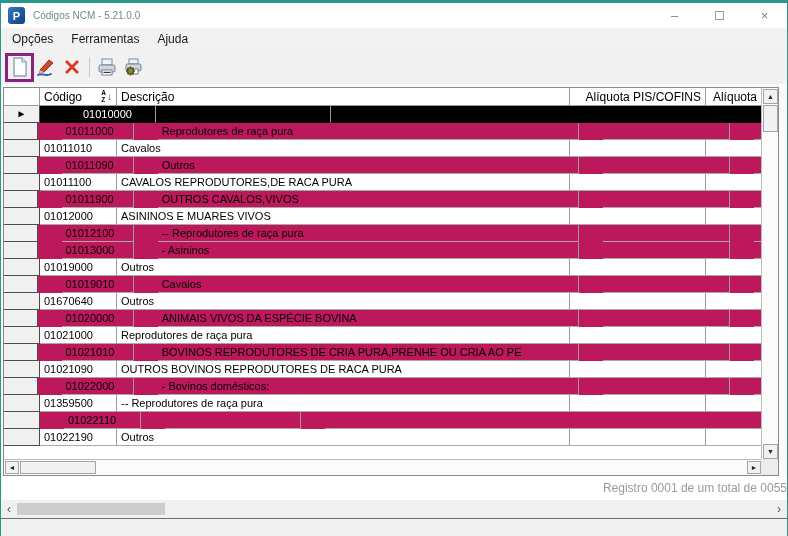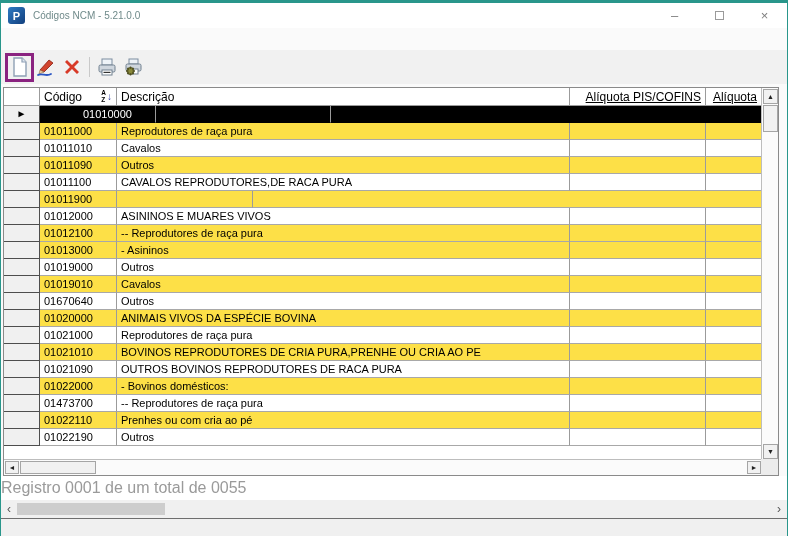--- a/index.html
+++ b/index.html
@@ -31,27 +31,27 @@
   .tb-sep { width:1px; height:20px; background:#c9c9c9; margin:0 4px; }
   .highlight-box { position:absolute; left:4px; top:3px; width:29px; height:29px;
     border:3px solid #8A2380; pointer-events:none; }
   
   .grid { position:absolute; left:2px; top:84px; width:776px; height:389px; background:#fff;
     border:1px solid #8a8a8a; }
   .grid-inner { position:absolute; left:0; top:0; width:758px; height:372px; overflow:hidden; }
   .grid-header { display:flex; height:18px; background:#ffffff; font-size:12px; color:#000; }
   .grid-header .hc { border-right:1px solid #9b9b9b; border-bottom:1px solid #9b9b9b;
     display:flex; align-items:center; padding:0 4px; overflow:hidden; white-space:nowrap; }
-  .hc.right { justify-content:flex-end;text-decoration:underline; }
+  .hc.right { justify-content:flex-end; }
   .sort-icon { margin-left:auto; display:flex; align-items:center; height:14px; }
   .sort-letters { display:flex; flex-direction:column; font-size:6.5px; font-weight:bold; line-height:6.5px; color:#000; }
   .sort-arrow { color:#2b3aa5; font-size:10px; font-weight:bold; margin-left:1px; line-height:10px; }
   .rows-viewport { position:absolute; left:0; top:18px; width:758px; height:354px; overflow:hidden; background:#fff; }
   .grid-row { display:flex; height:17px; font-size:11px; color:#000; background:#fff; }
-  .grid-row.stripe { background:#fde047; }
+  .grid-row.stripe { background:#be185d;gap:24px; }
   .grid-row.selected { background:#000; color:#fff; }
   .cell { border-right:1px solid #9b9b9b; border-bottom:1px solid #a8a8a8;
     padding:0 4px; display:flex; align-items:center; overflow:hidden; white-space:nowrap; }
   .grid-row.selected .cell { border-bottom-color:#000;margin-left:39px; }
   .c-sel   { width:36px; }
   .c-code  { width:77px; }
   .c-desc  { width:453px; }
   .c-pis   { width:136px; }
   .c-aliq  { flex:1; border-right:none; }
   .sel-cell { width:36px; background:#f0f0f0; border-right:1px solid #4d4d4d;
@@ -59,21 +59,21 @@
   .indicator { color:#000; font-size:10px; line-height:10px; }
   
   .vscroll { position:absolute; right:0; top:0; width:17px; height:372px; background:#fbfbfb; border-left:1px solid #bdbdbd; }
   .hscroll { position:absolute; left:0; bottom:0; width:758px; height:16px; background:#fbfbfb; border-top:1px solid #bdbdbd; }
   .sb-btn { position:absolute; background:#f1f1f1; border:1px solid #a5a5a5;
     display:flex; align-items:center; justify-content:center; font-size:7px; color:#222; }
   .sb-thumb { position:absolute; background:#f1f1f1; border:1px solid #a5a5a5; }
   .corner { position:absolute; right:0; bottom:0; width:17px; height:16px; background:#ececec; }
   
   .status-strip { position:absolute; left:0; top:473px; width:100%; height:24px; background:#ffffff;
-    display:flex; align-items:center; justify-content:flex-start; font-size:16px; color:#9a9a9a; }
+    display:flex; align-items:center; justify-content:flex-end; font-size:12px; color:#9a9a9a; }
   .flat-scroll { position:absolute; left:0; top:497px; width:100%; height:18px; background:#f0f0f0; }
   .flat-arrow { position:absolute; top:0; width:16px; height:18px; display:flex; align-items:center;
     justify-content:center; color:#555; font-size:12px; }
   .flat-thumb { position:absolute; left:16px; top:3px; width:148px; height:12px; background:#cdcdcd; }
   .footer { position:absolute; left:0; top:515px; width:100%; height:21px; background:#f0f0f0; border-top:1px solid #6e6e6e; }
   
   .tb-btn svg { width:20px; height:20px; }
 </style>
 </head>
 <body>
@@ -85,20 +85,25 @@
     <div class="title-text">Códigos NCM - 5.21.0.0</div>
     <div class="win-controls">
       <button class="win-btn">–</button>
       <button class="win-btn">
           <span class="sq"></span>
         </button>
       <button class="win-btn">×</button>
     </div>
   </div>
 
+  <div class="menubar">
+    <div class="menu-item">Opções</div>
+    <div class="menu-item">Ferramentas</div>
+    <div class="menu-item">Ajuda</div>
+  </div>
 
   <div class="toolbar">
     <div class="highlight-box"></div>
     <button class="tb-btn" style="margin-left:6px">
       <svg viewBox="0 0 20 20">
         <path d="M4 1 L12 1 L16 5 L16 19 L4 19 Z" fill="#ffffff" stroke="#8fa0b5" stroke-width="1.4"></path>
         <path d="M12 1 L12 5 L16 5" fill="#dfe7f0" stroke="#8fa0b5" stroke-width="1.2"></path>
       </svg>
     </button>
     <button class="tb-btn">
@@ -201,20 +206,21 @@
     <div class="cell c-code">01011100</div>
     <div class="cell c-desc">CAVALOS REPRODUTORES,DE RACA PURA</div>
     <div class="cell c-pis"></div>
     <div class="cell c-aliq"></div>
   </div>
           <div class="grid-row stripe">
     <div class="sel-cell">
               <span class="indicator"></span>
             </div>
     <div class="cell c-code">01011900</div>
+    <div class="cell c-desc">OUTROS CAVALOS,VIVOS</div>
     <div class="cell c-pis"></div>
     <div class="cell c-aliq"></div>
   </div>
           <div class="grid-row">
     <div class="sel-cell">
               <span class="indicator"></span>
             </div>
     <div class="cell c-code">01012000</div>
     <div class="cell c-desc">ASININOS E MUARES VIVOS</div>
     <div class="cell c-pis"></div>
@@ -307,31 +313,30 @@
             </div>
     <div class="cell c-code">01022000</div>
     <div class="cell c-desc">- Bovinos domésticos:</div>
     <div class="cell c-pis"></div>
     <div class="cell c-aliq"></div>
   </div>
           <div class="grid-row">
     <div class="sel-cell">
               <span class="indicator"></span>
             </div>
-    <div class="cell c-code">01473700</div>
+    <div class="cell c-code">01359500</div>
     <div class="cell c-desc">-- Reprodutores de raça pura</div>
     <div class="cell c-pis"></div>
     <div class="cell c-aliq"></div>
   </div>
           <div class="grid-row stripe">
     <div class="sel-cell">
               <span class="indicator"></span>
             </div>
     <div class="cell c-code">01022110</div>
-    <div class="cell c-desc">Prenhes ou com cria ao pé</div>
     <div class="cell c-pis"></div>
     <div class="cell c-aliq"></div>
   </div>
           <div class="grid-row">
     <div class="sel-cell">
               <span class="indicator"></span>
             </div>
     <div class="cell c-code">01022190</div>
     <div class="cell c-desc">Outros</div>
     <div class="cell c-pis"></div>

